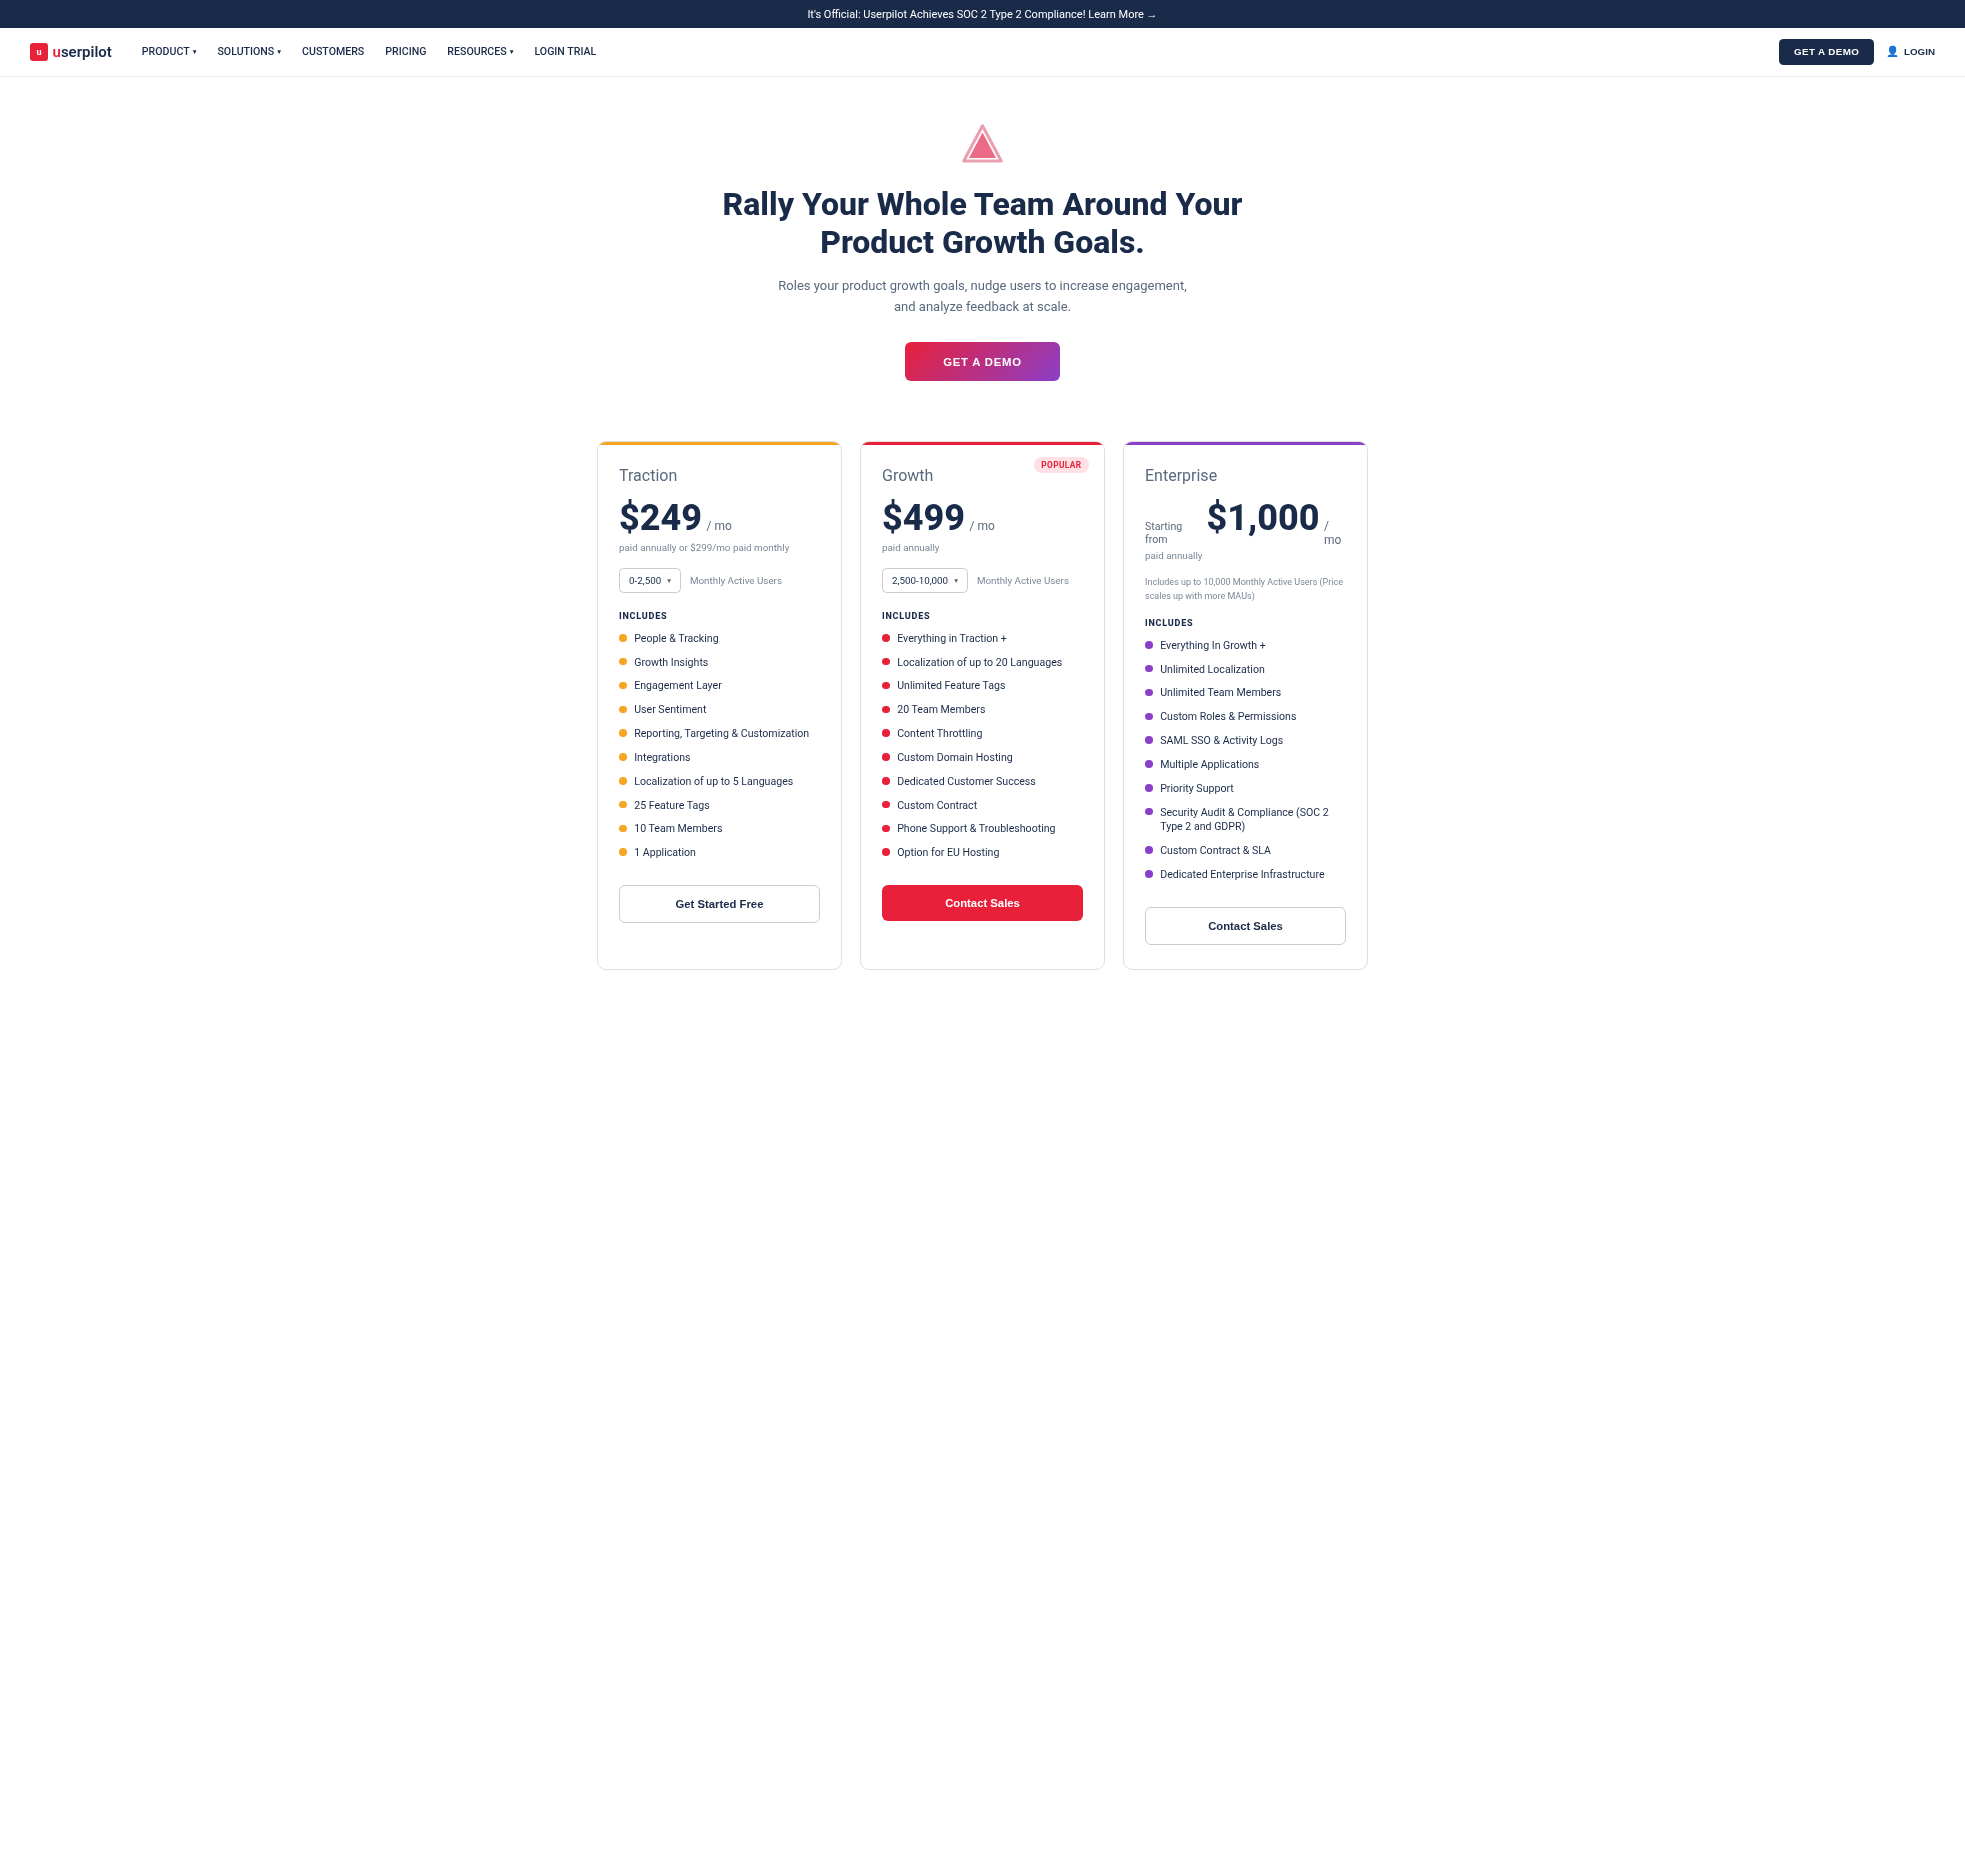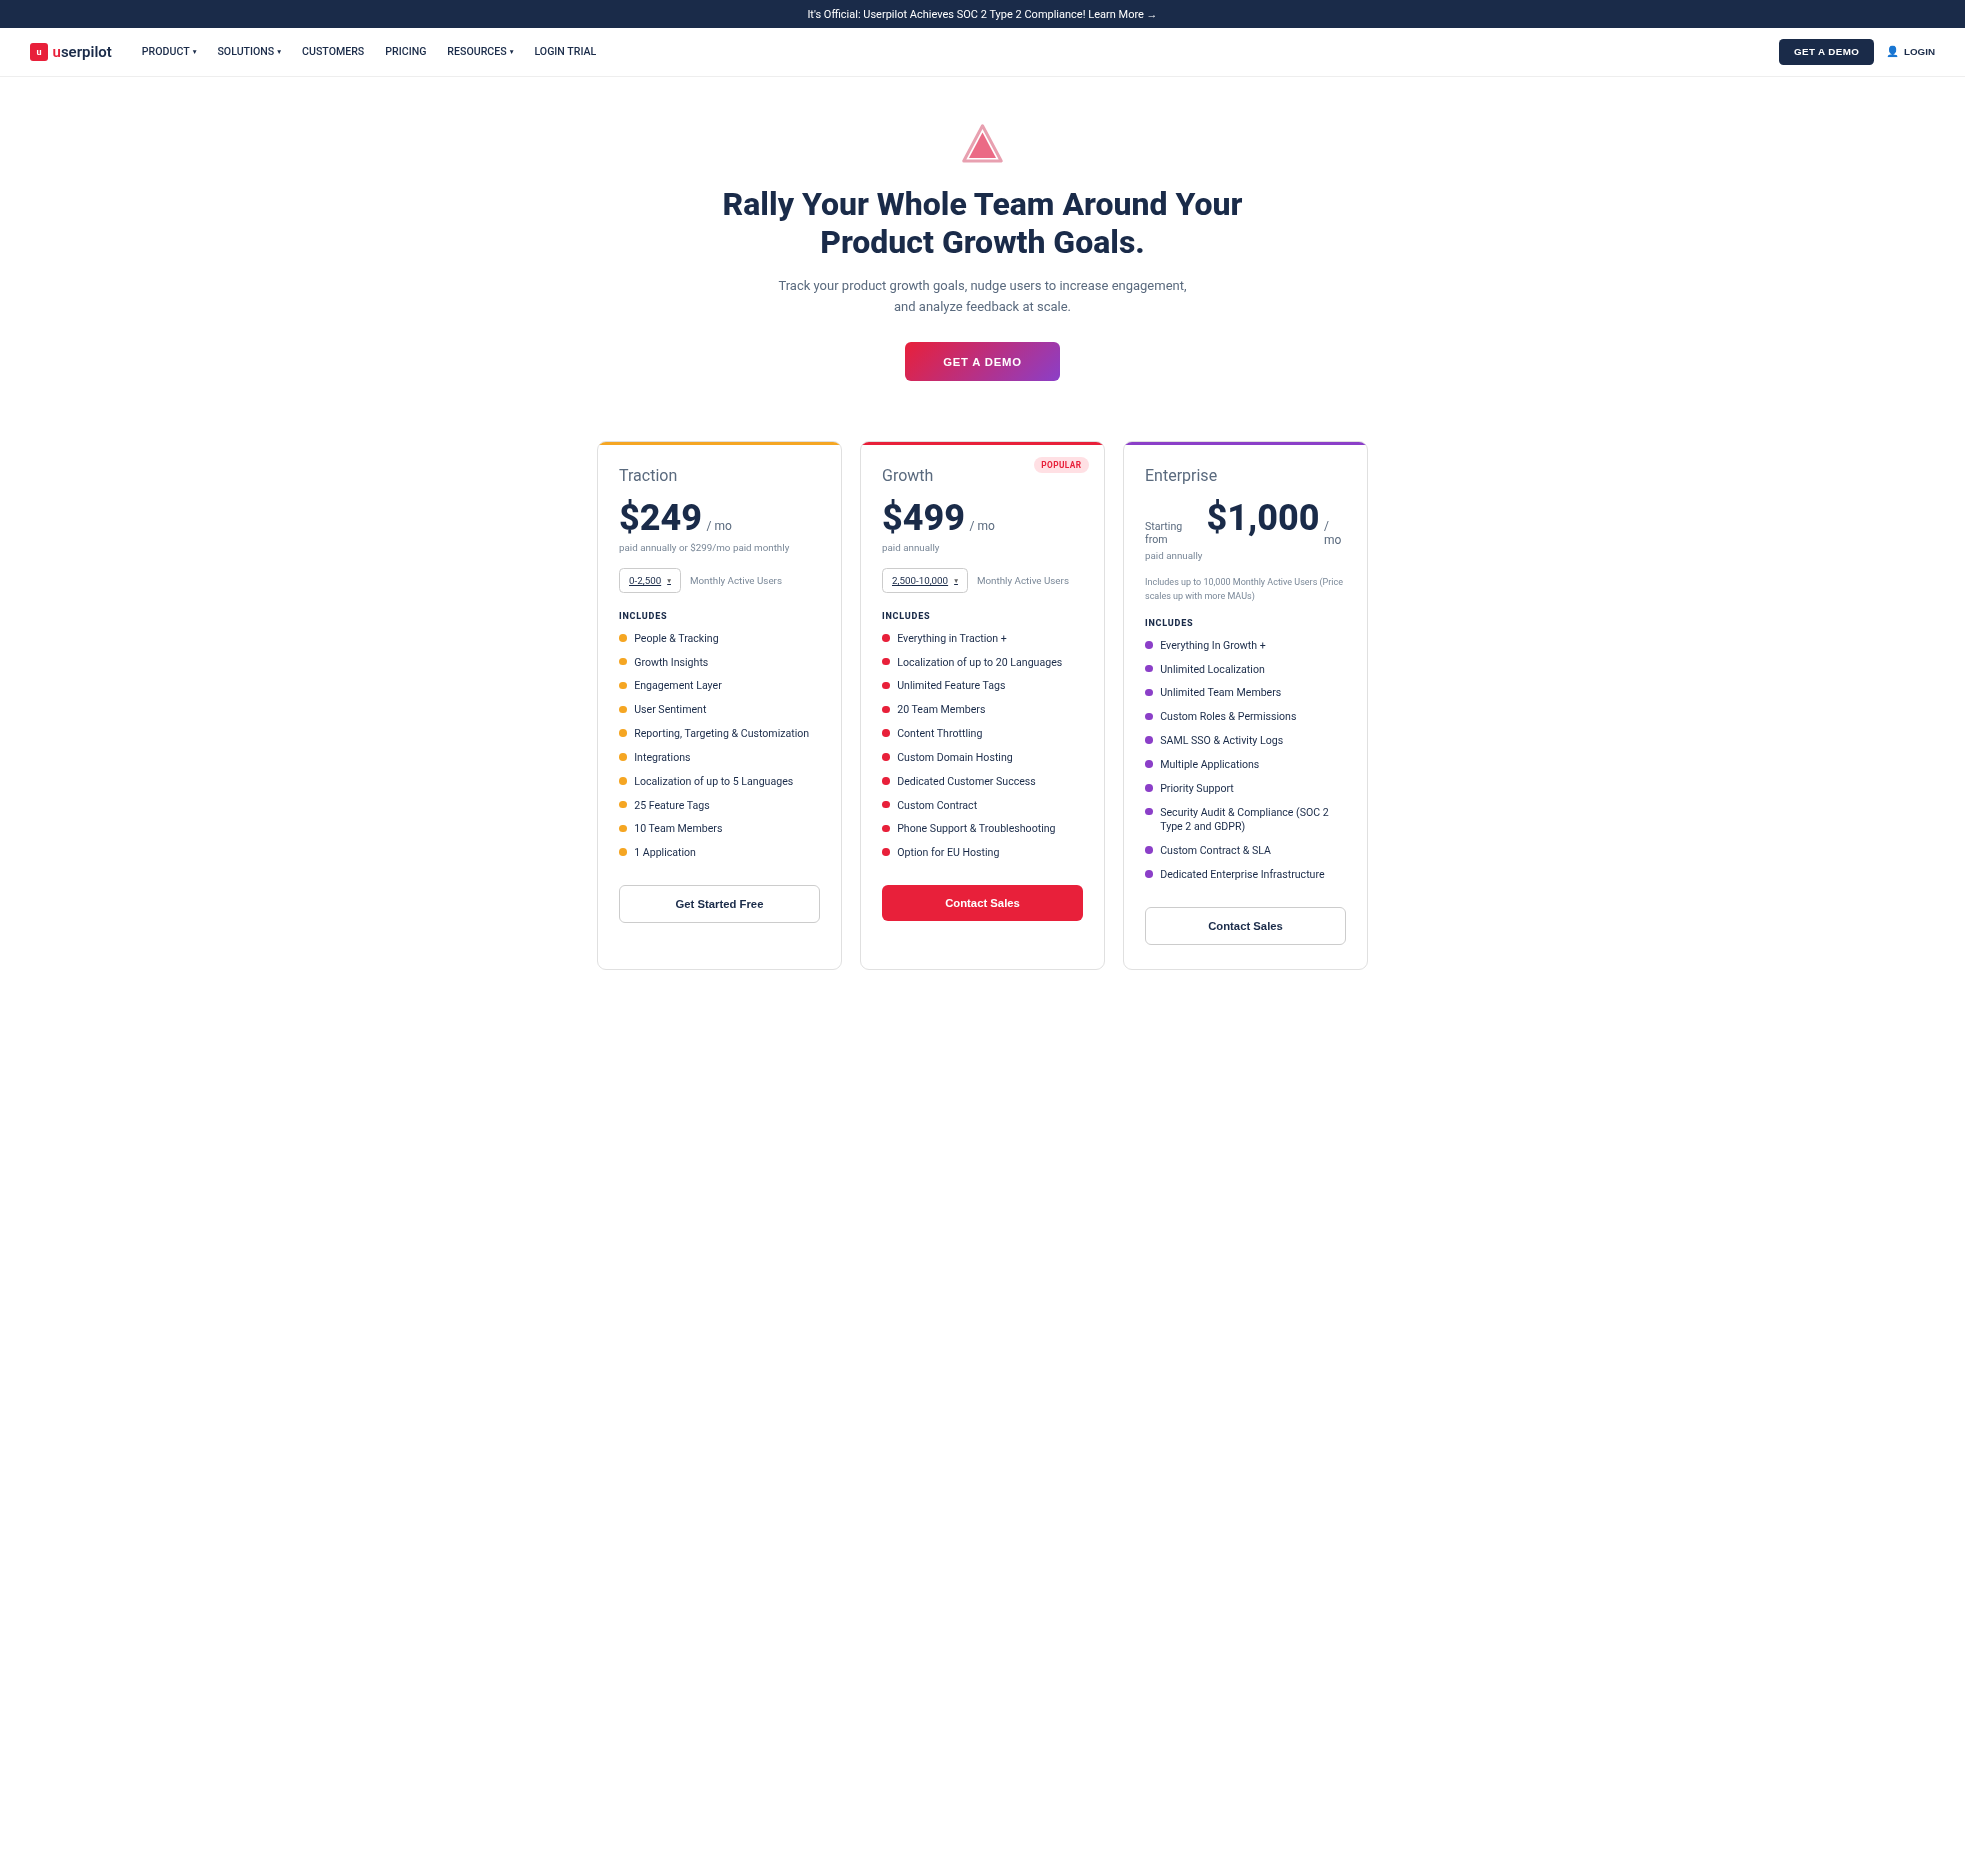--- a/index.html
+++ b/index.html
@@ -199,21 +199,20 @@
       border: 0.8px solid #ccc;
       border-radius: 4.5px;
       padding: 6px 9px;
       font-size: 9.8px;
       color: #1a2b49;
       display: flex;
       align-items: center;
       gap: 6px;
       cursor: pointer;
       background: #fff;
-      text-decoration: underline;
     }
     .select-box .chev { font-size: 7.6px; color: #666; }
     .mau-label { font-size: 9.8px; color: #7a8898; }
     .includes-label {
       font-size: 9px;
       font-weight: 800;
       color: #1a2b49;
       letter-spacing: 0.8px;
       margin-bottom: 10.6px;
     }
@@ -299,21 +298,21 @@
   <div class="hero-icon">
     <svg width="45" height="45" viewBox="0 0 60 60">
       <polygon points="30,5 55,52 5,52" fill="none" stroke="#e8a0b0" stroke-width="4" stroke-linejoin="round"></polygon>
       <polygon points="30,14 48,48 12,48" fill="#e85070" opacity="0.85"></polygon>
     </svg>
   </div>
   <h1>
     <span>Rally Your Whole Team Around Your</span><br>
     <span>Product Growth Goals.</span>
   </h1>
-  <p>Track your product growth goals, nudge users to increase engagement, and analyze feedback at scale.</p>
+  <p>Roles your product growth goals, nudge users to increase engagement, and analyze feedback at scale.</p>
   <button class="btn-get-demo">GET A DEMO</button>
 </section>
 
 <div class="pricing-section" id="pricing-cards">
     <div class="pricing-card traction">
 
       <div class="plan-name">Traction</div>
       <div class="plan-price">
         <span class="price-amount">$249</span>
         <span class="price-period">/ mo</span>

